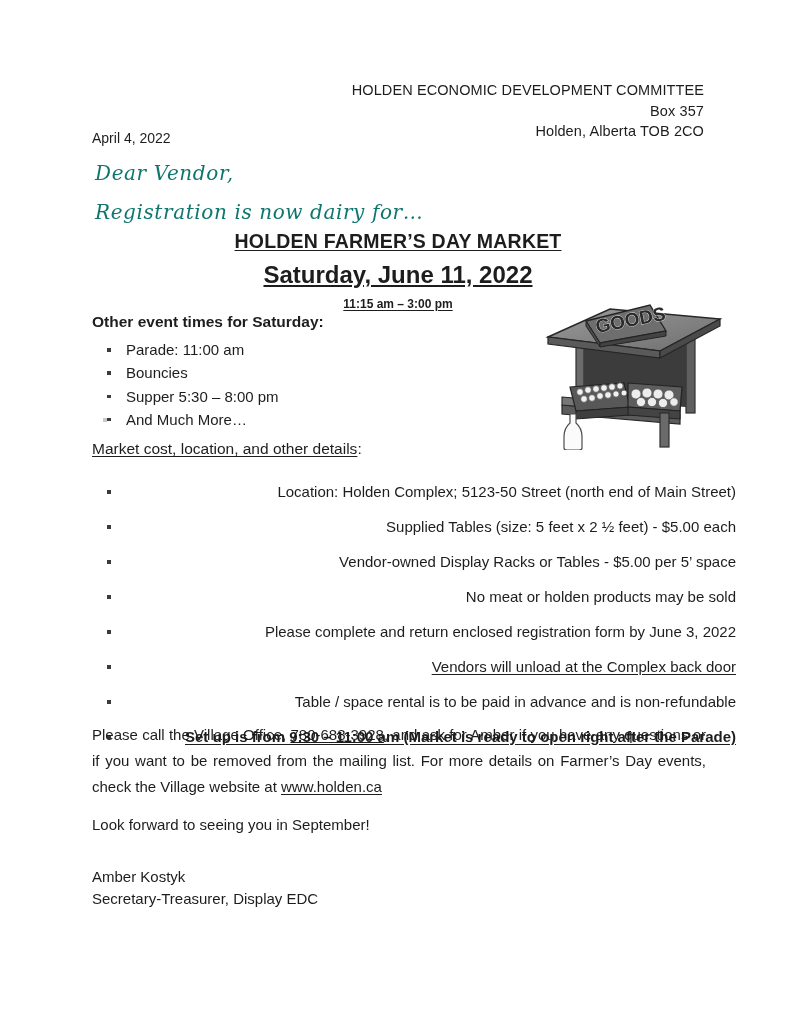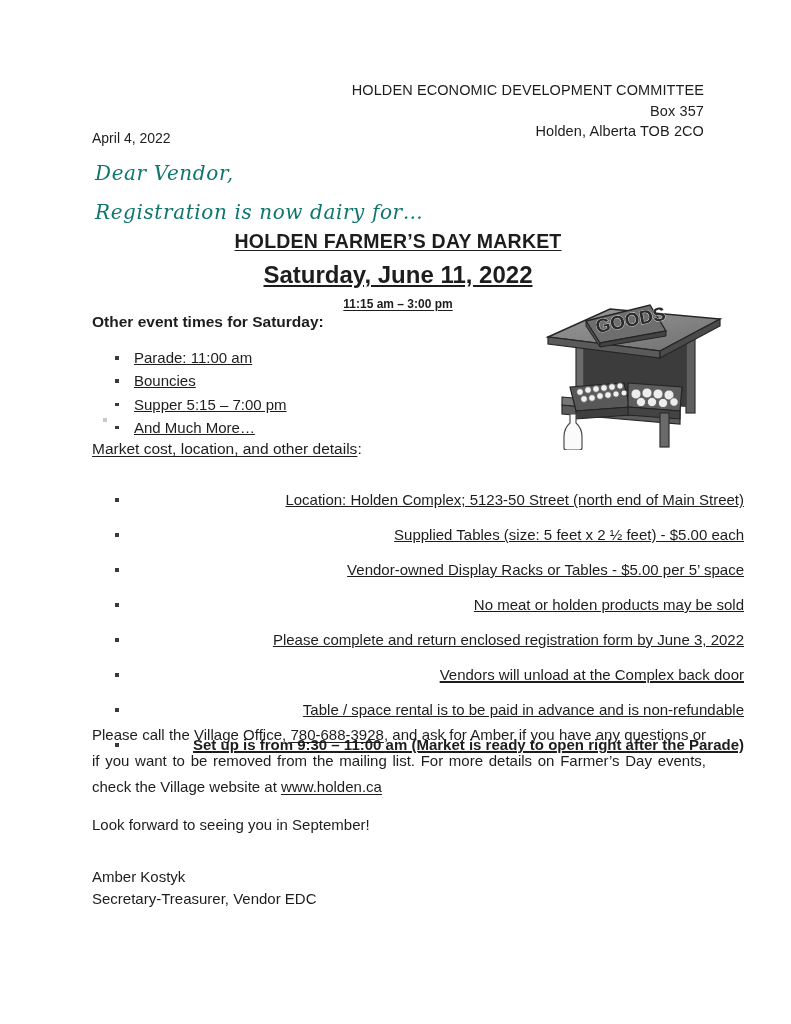--- a/index.html
+++ b/index.html
@@ -85,21 +85,21 @@
     font-weight: bold;
   }
   .events-list {
     position: absolute;
     left: 92px;
     top: 334px;
     width: 330px;
   }
 
   
-  .sqlist { list-style: none; margin: 12px; padding: 0; text-decoration: underline; }
+  .sqlist { list-style: none; margin: 4px; padding: 0; }
   .sqlist li {
     position: relative;
     padding-left: 30px;
     font-size: 15px;
     line-height: 1.55;
   }
   .sqlist li::before {
     content: "";
     position: absolute;
     left: 11px;
@@ -203,21 +203,21 @@
   <div class="title-block">
     <div class="t-line t1"><span>HOLDEN FARMER’S DAY MARKET</span></div>
     <div class="t-line t2"><span>Saturday, June 11, 2022</span></div>
     <div class="t-line t3"><span>11:15 am – 3:00 pm</span></div>
   </div>
 
   <div class="events-head">Other event times for Saturday:</div>
   <ul class="sqlist events-list">
     <li>Parade: 11:00 am</li>
     <li>Bouncies</li>
-    <li>Supper 5:15 – 7:00 pm</li>
+    <li>Supper 5:30 – 8:00 pm</li>
     <li>And Much More…</li>
   </ul>
   <div class="stray-bullet"></div>
 
   <div class="details-head"><span class="u">Market cost, location, and other details</span><span>:</span></div>
 
   <ul class="sqlist details-list">
     <li><span>Location: Holden Complex; 5123-50 Street (north end of Main Street)</span></li>
     <li><span>Supplied Tables (size: 5 feet x 2 ½ feet) - $5.00 each</span></li>
     <li><span>Vendor-owned Display Racks or Tables - $5.00 per 5’ space</span></li>
@@ -227,21 +227,21 @@
     <li><span>Table / space rental is to be paid in advance and is non-refundable</span></li>
     <li><span class="u-line b-line">Set up is from 9:30 – 11:00 am (Market is ready to open right after the Parade)</span></li>
   </ul>
 
   <p class="closing"><span>Please call the Village Office, </span><span class="u-line">780-688-3928</span><span>, and ask for Amber if you have any questions or if you want to be removed from the mailing list. For more details on Farmer’s Day events, check the Village website at </span><span class="u-line">www.holden.ca</span></p>
 
   <div class="lookforward">Look forward to seeing you in September!</div>
 
   <div class="signature">
     <div>Amber Kostyk</div>
-    <div>Secretary-Treasurer, Vendor EDC</div>
+    <div>Secretary-Treasurer, Display EDC</div>
   </div>
 
   <div class="stall">
     <svg viewBox="0 0 185 155" width="185" height="155" xmlns="http://www.w3.org/2000/svg">
       <defs>
         <linearGradient id="topg" x1="0" y1="0" x2="1" y2="1">
           <stop offset="0" stop-color="#9a9a9a"></stop>
           <stop offset="1" stop-color="#6f6f6f"></stop>
         </linearGradient>
       </defs>

